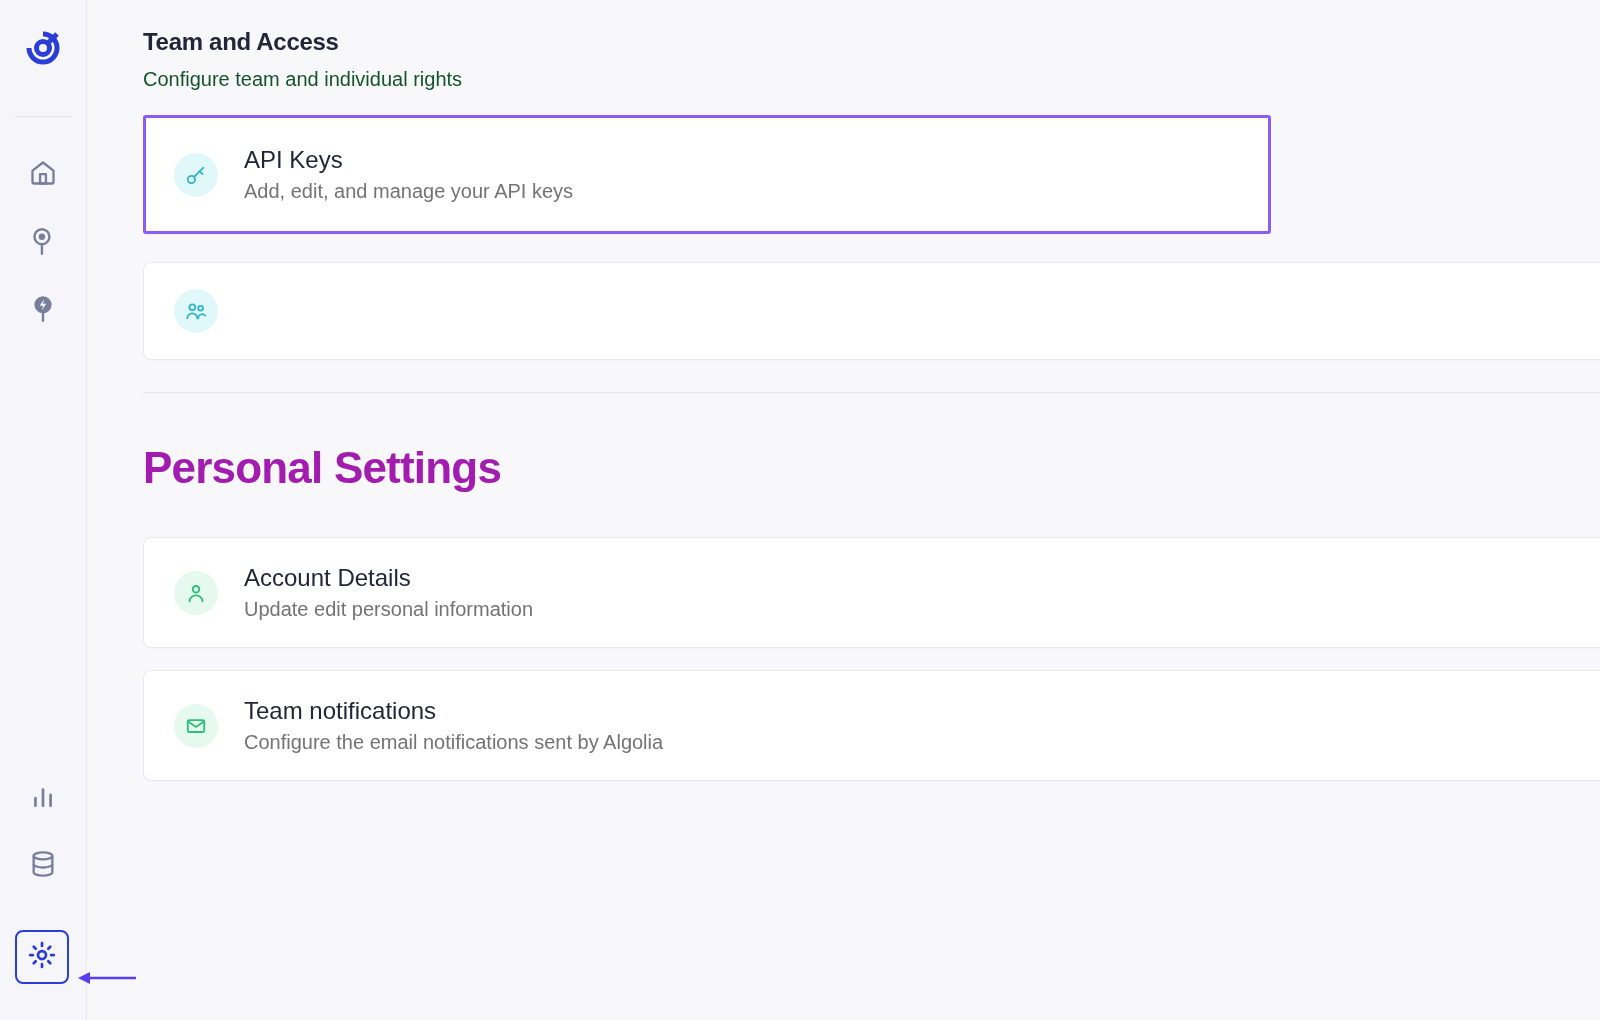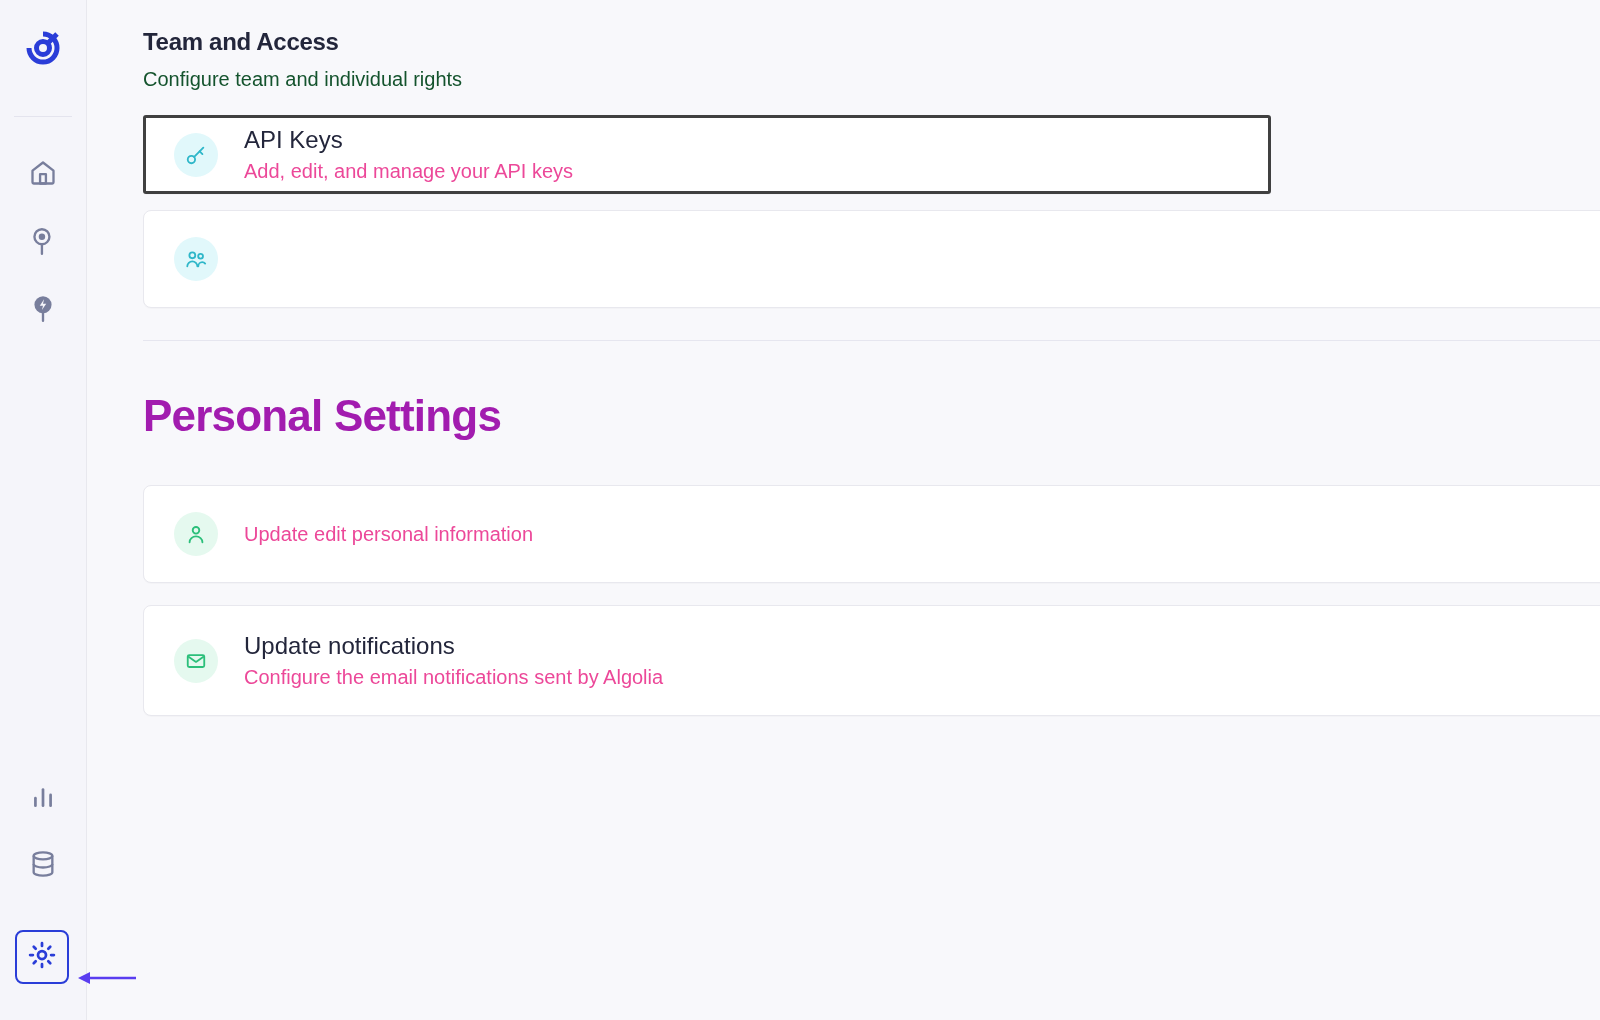--- a/index.html
+++ b/index.html
@@ -112,25 +112,25 @@
       display: flex;
       align-items: center;
       gap: 26px;
       margin-bottom: 22px;
       cursor: pointer;
       box-shadow: 0 1px 0 rgba(0,0,0,0.02);
       width: calc(100% + 200px);
     }
 
     .card.highlighted {
-      border: 3px solid #404040;
+      border: 3px solid #8b5cf6;
       border-radius: 3px;
-      padding: 8px 28px;
+      padding: 28px 28px;
       width: 1128px;
-      margin-bottom: 16px;
+      margin-bottom: 28px;
     }
 
     .card-icon {
       width: 44px;
       height: 44px;
       border-radius: 50%;
       display: flex;
       align-items: center;
       justify-content: center;
       flex-shrink: 0;
@@ -146,21 +146,21 @@
     }
 
     .card-title {
       font-size: 24px;
       font-weight: 500;
       color: #23263b;
     }
 
     .card-desc {
       font-size: 20px;
-      color: #ec4899;
+      color: #737373;
     }
 
     .hr {
       height: 1px;
       background: #e6e6ef;
       margin: 32px 0 50px 0;
       width: calc(100% + 200px);
     }
 
     .big-heading {
@@ -286,30 +286,31 @@
   <div class="big-heading">Personal Settings</div>
 
   <div class="card">
     <div class="card-icon icon-green">
       <svg width="22" height="22" viewBox="0 0 24 24" fill="none" stroke="#2bbf7a" stroke-width="2" stroke-linecap="round">
         <circle cx="12" cy="8" r="3.6"></circle>
         <path d="M5 21c0-3.5 3.1-6.4 7-6.4s7 2.9 7 6.4"></path>
       </svg>
     </div>
     <div class="card-body">
+      <div class="card-title">Account Details</div>
       <div class="card-desc">Update edit personal information</div>
     </div>
   </div>
 
   <div class="card">
     <div class="card-icon icon-green">
       <svg width="22" height="22" viewBox="0 0 24 24" fill="none" stroke="#2bbf7a" stroke-width="2" stroke-linejoin="round">
         <rect x="3" y="5.5" width="18" height="13" rx="1.6"></rect>
         <path d="M3.5 7 L12 13 L20.5 7"></path>
       </svg>
     </div>
     <div class="card-body">
-      <div class="card-title">Update notifications</div>
+      <div class="card-title">Team notifications</div>
       <div class="card-desc">Configure the email notifications sent by Algolia</div>
     </div>
   </div>
 
 </div>
 
 </body></html>

